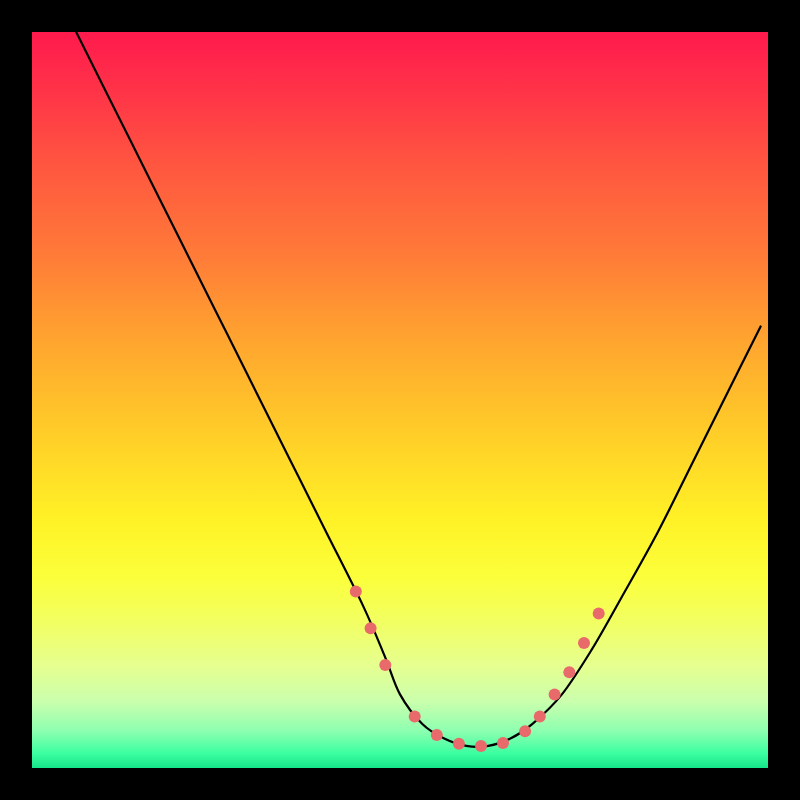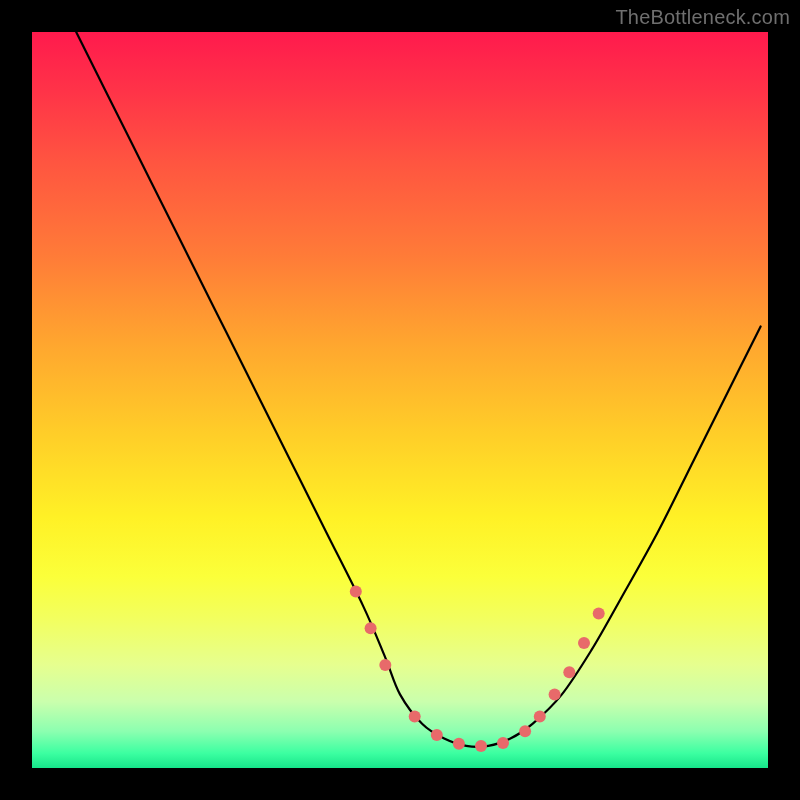--- a/index.html
+++ b/index.html
@@ -80,15 +80,14 @@
           <circle cx="493.1" cy="699.2" r="6" fill="#e86a6a"></circle>
           <circle cx="507.8" cy="684.5" r="6" fill="#e86a6a"></circle>
           <circle cx="522.6" cy="662.4" r="6" fill="#e86a6a"></circle>
           <circle cx="537.3" cy="640.3" r="6" fill="#e86a6a"></circle>
           <circle cx="552.0" cy="610.9" r="6" fill="#e86a6a"></circle>
           <circle cx="566.7" cy="581.4" r="6" fill="#e86a6a"></circle>
         </g>
     </svg>
   </div>
 
-  <div class="watermark">TheBottleneck.com</div>
 
 </div>
 
 </body></html>

